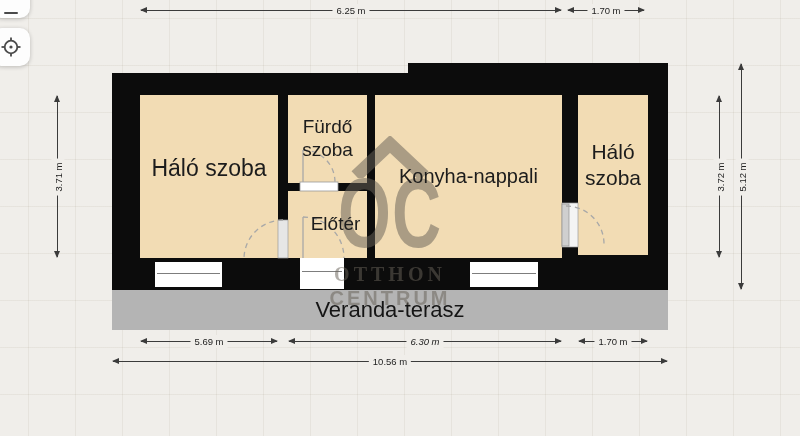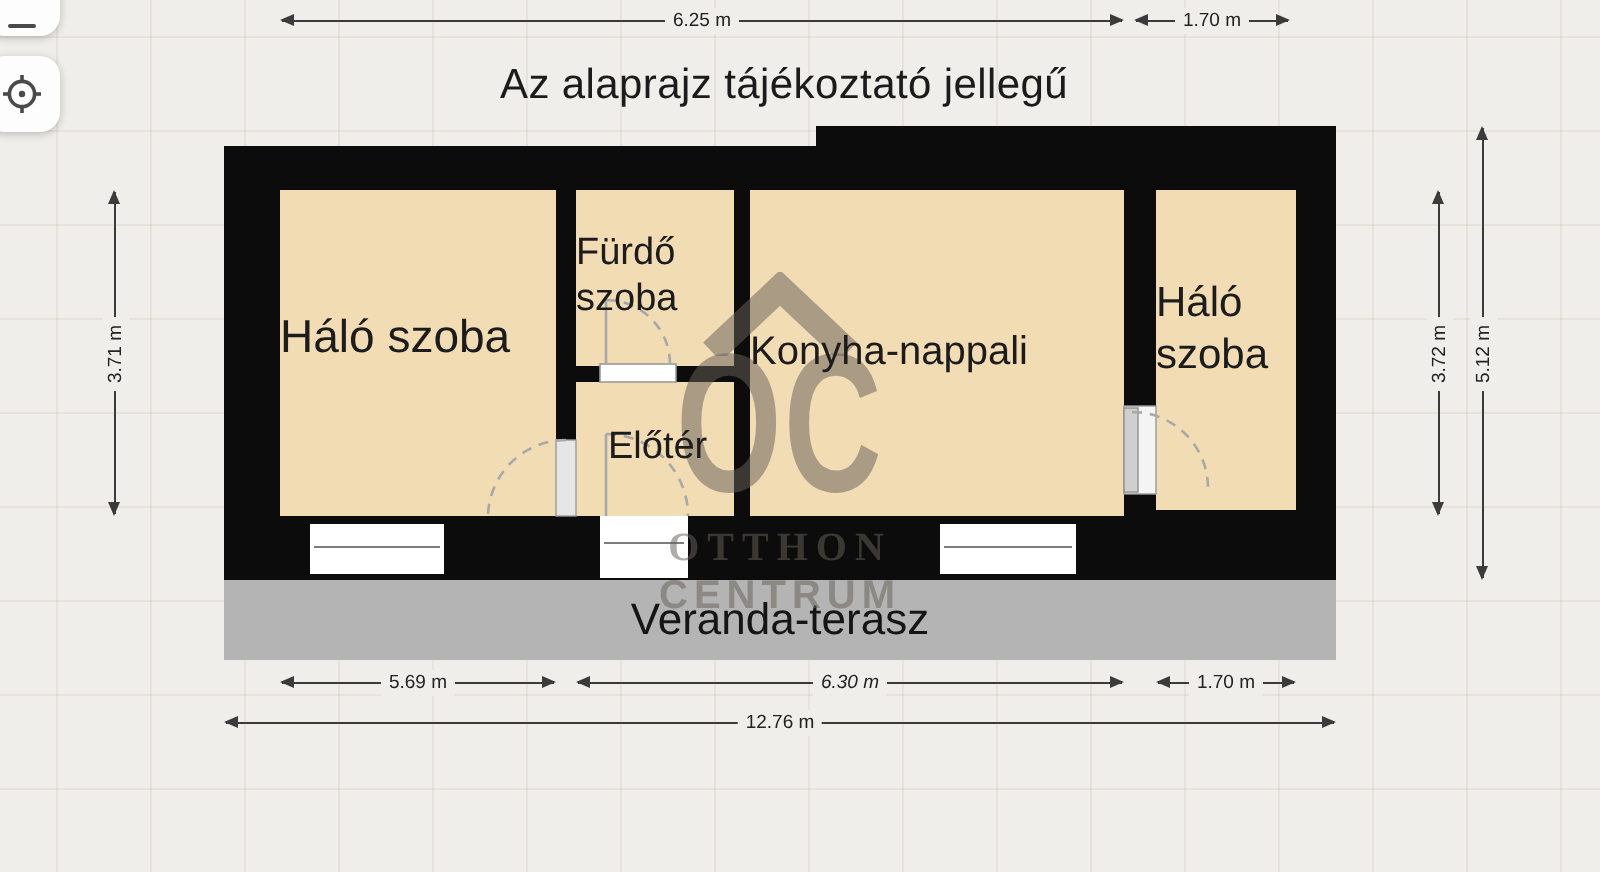--- a/index.html
+++ b/index.html
@@ -40,21 +40,21 @@
   .win .sill{position:absolute;left:2px;right:2px;border-top:1px solid #7d7d7d;}
   .win1{left:155px;top:262px;width:67px;height:25px;}
   .win1 .sill{top:11px;}
   .door-main{left:300px;top:258px;width:44px;height:31px;}
   .door-main .sill{top:13px;}
   .win2{left:470px;top:262px;width:68px;height:25px;}
   .win2 .sill{top:11px;}
   
   .arcs{position:absolute;left:112px;top:63px;width:556px;height:227px;z-index:3;pointer-events:none;}
   
-  .room-label{position:absolute;color:#1c1c1c;text-align:left;z-index:5;}
+  .room-label{position:absolute;color:#1c1c1c;text-align:center;z-index:5;}
   .lab-bed-l {left:140px;top:155px;width:138px;font-size:23px;line-height:27px;}
   .lab-bath  {left:288px;top:115px;width:79px;font-size:19px;line-height:23px;}
   .lab-foyer {left:304px;top:213px;width:63px;font-size:19px;}
   .lab-kitch {left:375px;top:165px;width:187px;font-size:20px;white-space:nowrap;}
   .lab-bed-r {left:578px;top:139px;width:70px;font-size:21px;line-height:26px;}
   
   .wm{position:absolute;color:rgba(104,98,88,0.52);text-align:center;z-index:4;pointer-events:none;font-weight:bold;}
   .wm-roof{left:348px;top:136px;width:84px;height:42px;}
   .wm-oc{left:330px;top:163px;width:120px;font-size:68px;letter-spacing:1px;
          transform:scaleY(1.45);transform-origin:center top;line-height:68px;}
@@ -98,21 +98,20 @@
         <circle cx="11" cy="11" r="6.3" fill="none" stroke="#4a4a4a" stroke-width="1.8"></circle>
         <circle cx="11" cy="11" r="1.6" fill="#4a4a4a"></circle>
         <line x1="11" y1="1.5" x2="11" y2="4.6" stroke="#4a4a4a" stroke-width="1.8"></line>
         <line x1="11" y1="17.4" x2="11" y2="20.5" stroke="#4a4a4a" stroke-width="1.8"></line>
         <line x1="1.5" y1="11" x2="4.6" y2="11" stroke="#4a4a4a" stroke-width="1.8"></line>
         <line x1="17.4" y1="11" x2="20.5" y2="11" stroke="#4a4a4a" stroke-width="1.8"></line>
       </svg>
     </span>
   </div>
 
-  <div class="title">Az alaprajz tájékoztató jellegű</div>
 
   <div>
 
     <div class="wall wall-left"></div>
     <div class="wall wall-right"></div>
 
     <div class="floor fl-bed-l"></div>
     <div class="floor fl-bath"></div>
     <div class="floor fl-foyer"></div>
     <div class="floor fl-kitch"></div>
@@ -211,17 +210,17 @@
     <div class="dim dim-h d-bot3">
       <i class="line-h"></i>
         <i class="cap-l"></i>
         <i class="cap-r"></i>
       <span class="dlab">1.70 m</span>
     </div>
     <div class="dim dim-h d-tot">
       <i class="line-h"></i>
         <i class="cap-l"></i>
         <i class="cap-r"></i>
-      <span class="dlab">12.76 m</span>
+      <span class="dlab">10.56 m</span>
     </div>
 
   </div>
 </div>
 
 </body></html>

